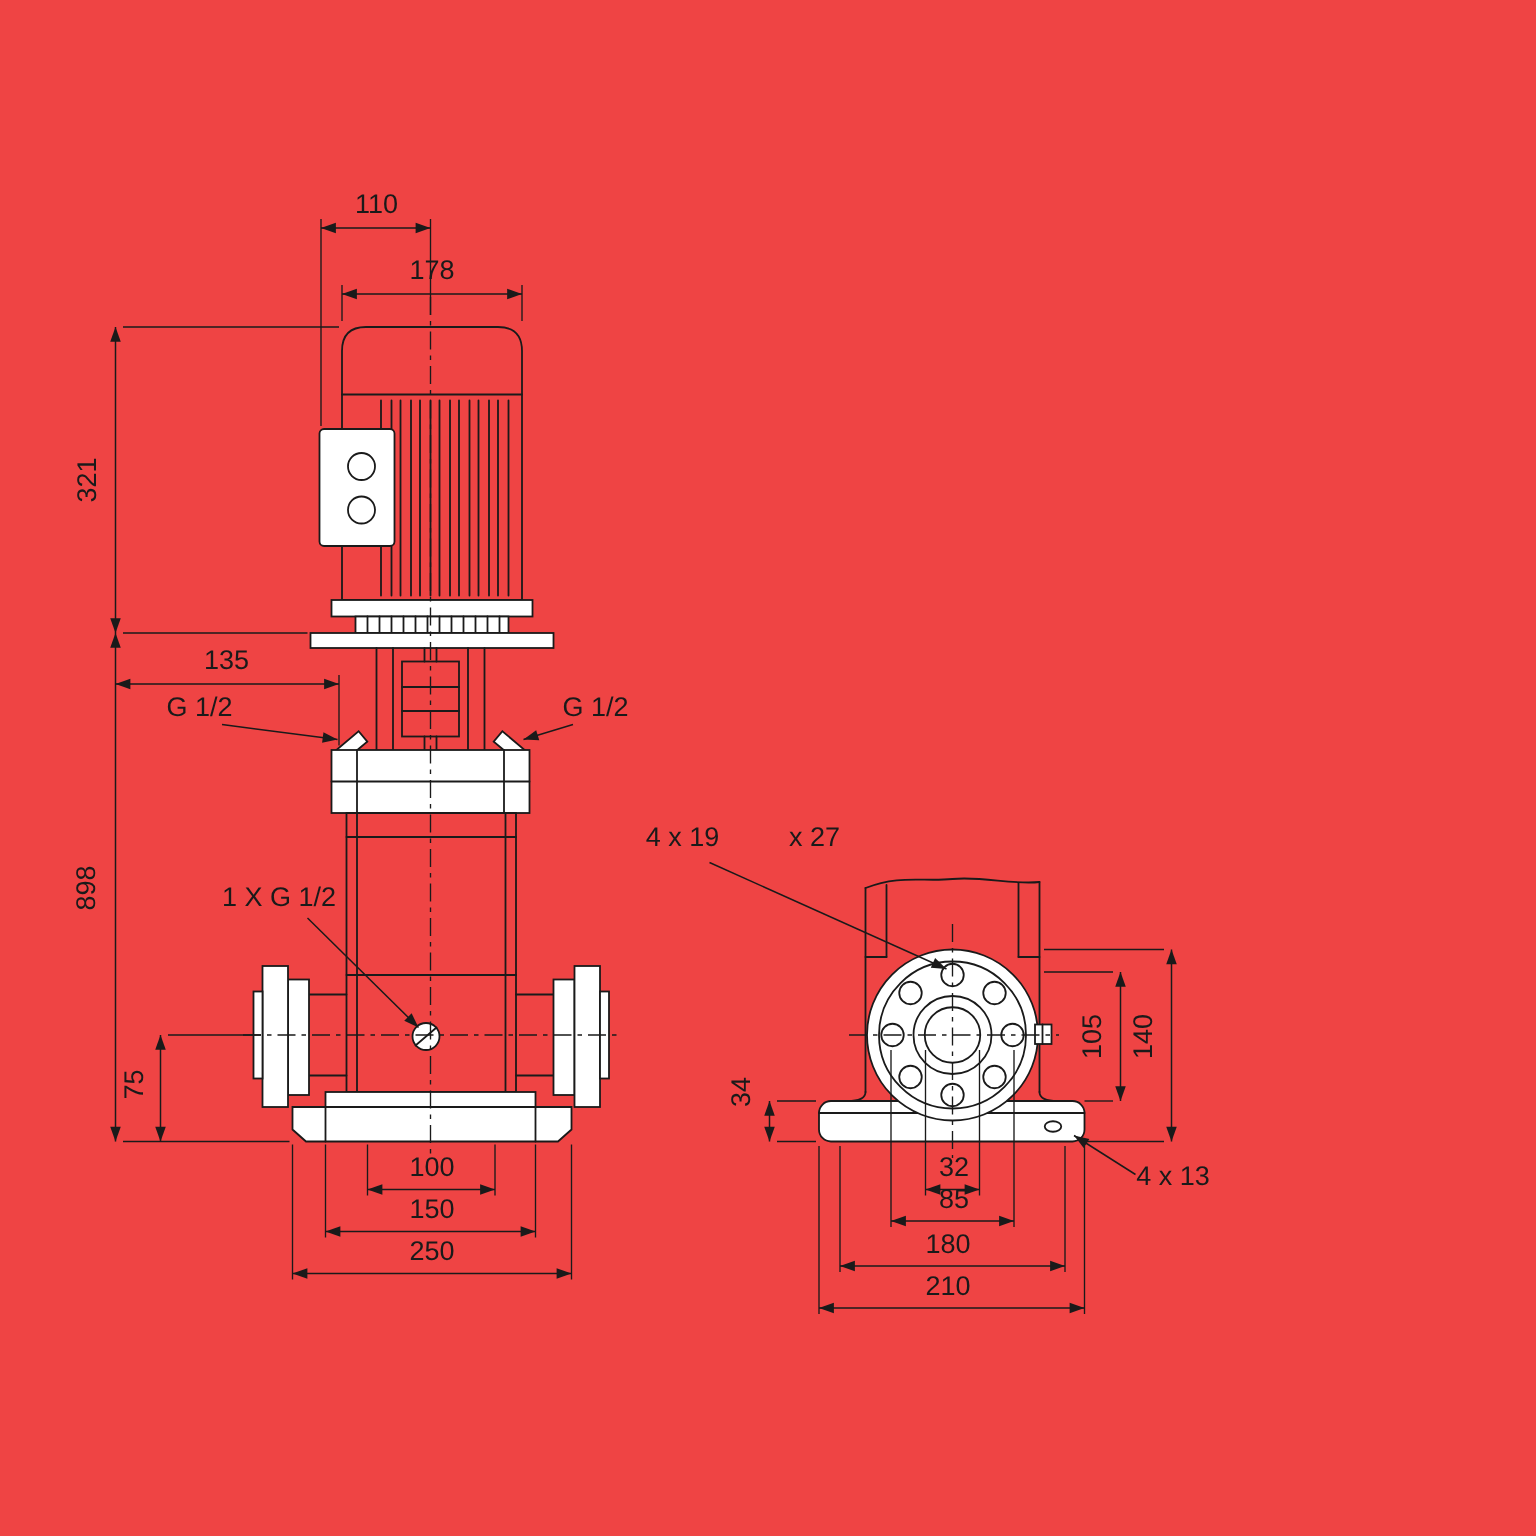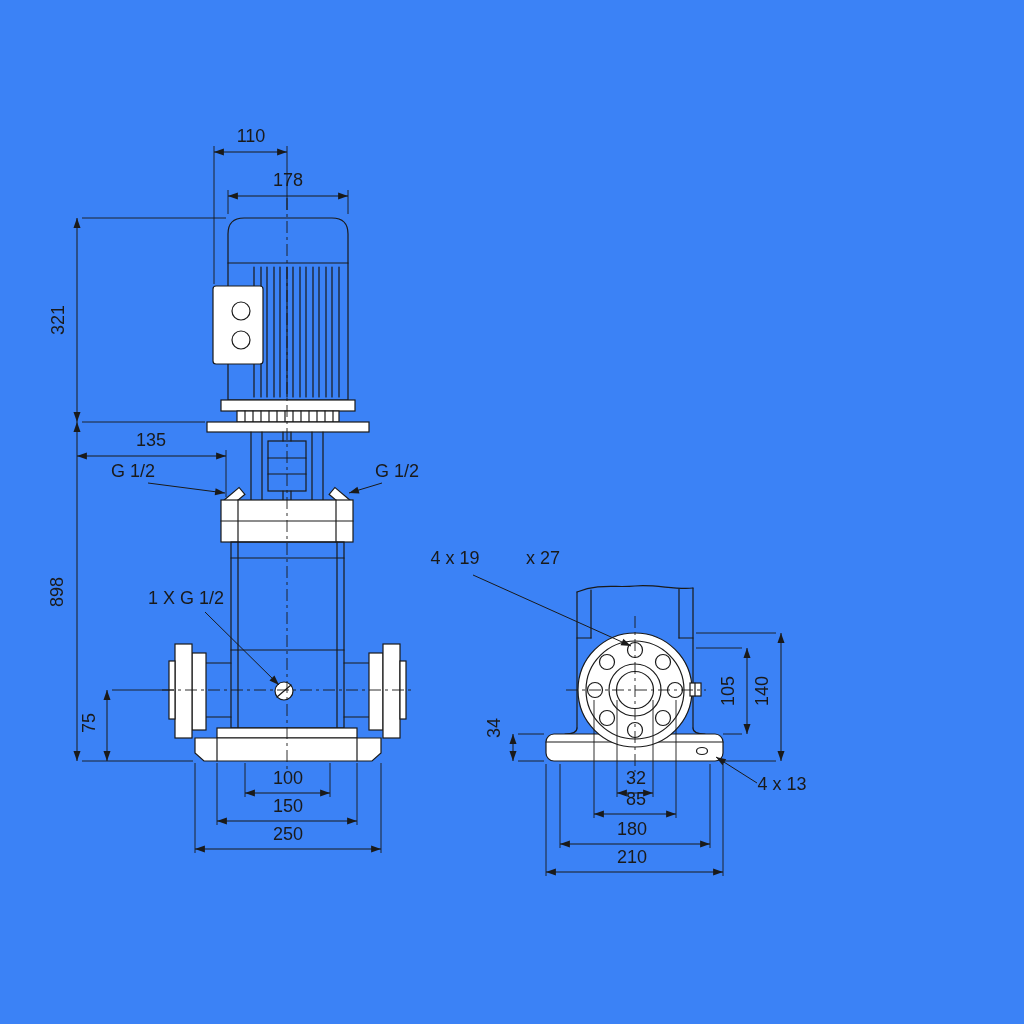--- a/index.html
+++ b/index.html
@@ -1,16 +1,16 @@
 <!DOCTYPE html>
 <html><head>
 <meta charset="utf-8">
 <style>
   html,body{margin:0;padding:0;background:#ffffff;}
-  .page{position:relative;width:1024px;height:1024px;background:#3b82f6;overflow:hidden;}
+  .page{position:relative;width:1024px;height:1024px;background:#ef4444;overflow:hidden;}
   svg text{font-family:"Liberation Sans","DejaVu Sans",sans-serif;font-size:18px;fill:#1a1a1a;}
   .ln{stroke:#1a1a1a;stroke-width:1.2;fill:none;stroke-linecap:round;}
   .wf{stroke:#1a1a1a;stroke-width:1.2;fill:#ffffff;}
   .dim{stroke:#1a1a1a;stroke-width:1;fill:none;}
   .ext{stroke:#1a1a1a;stroke-width:0.9;fill:none;}
   .cl{stroke:#1a1a1a;stroke-width:0.9;fill:none;stroke-dasharray:12 4 3 4;}
 </style>
 </head>
 <body>
 

